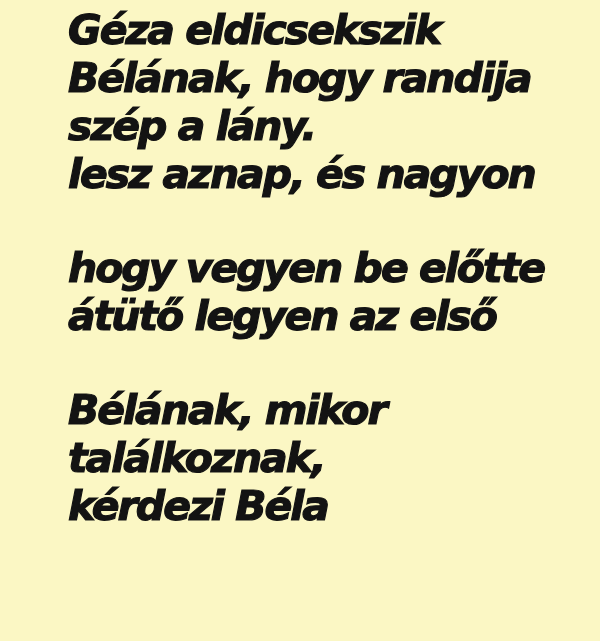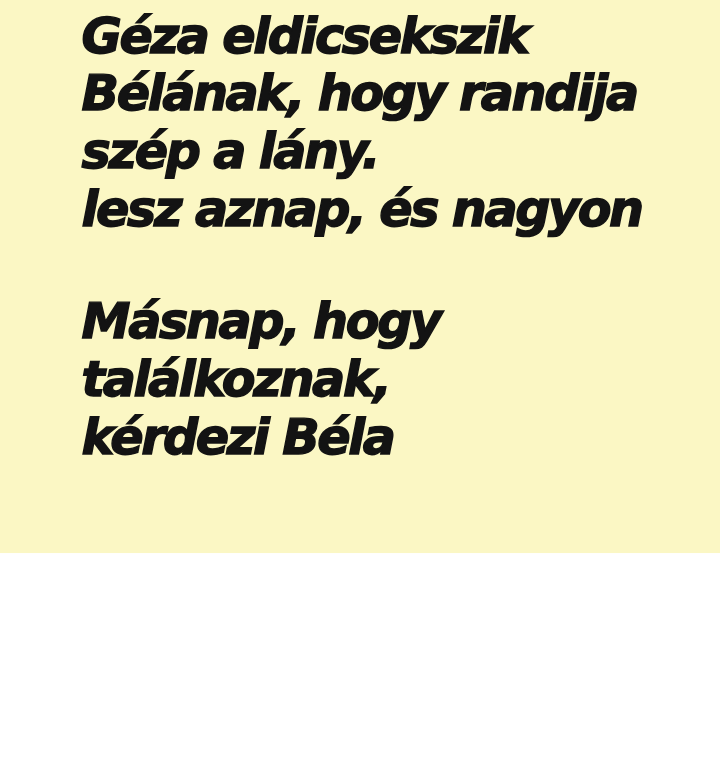--- a/index.html
+++ b/index.html
@@ -2,21 +2,21 @@
 <html><head>
 <meta charset="utf-8">
 <style>
   html, body {
     margin: 0;
     padding: 0;
   }
   .joke-card {
     position: relative;
     width: 600px;
-    height: 461px;
+    height: 641px;
     overflow: hidden;
     box-sizing: border-box;
     padding: 6px 20px 0 68px;
     background: #FBF7C4;
     font-family: "DejaVu Sans", sans-serif;
   }
   .joke-paragraph {
     margin: 0 0 46px 0;
     color: #131313;
     font-size: 41px;
@@ -37,21 +37,23 @@
 <div class="joke-card">
 
   <p class="joke-paragraph">
     <span class="joke-line">Géza eldicsekszik</span>
     <span class="joke-line">Bélának, hogy randija</span>
     <span class="joke-line">szép a lány.</span>
     <span class="joke-line">lesz aznap, és nagyon</span>
   </p>
 
   <p class="joke-paragraph">
+    <span class="joke-line">hogy vegyen be előtte</span>
+    <span class="joke-line">átütő legyen az első</span>
   </p>
 
   <p class="joke-paragraph">
-    <span class="joke-line">Másnap, hogy</span>
+    <span class="joke-line">Bélának, mikor</span>
     <span class="joke-line">találkoznak,</span>
     <span class="joke-line">kérdezi Béla</span>
   </p>
 
 </div>
 
 </body></html>

